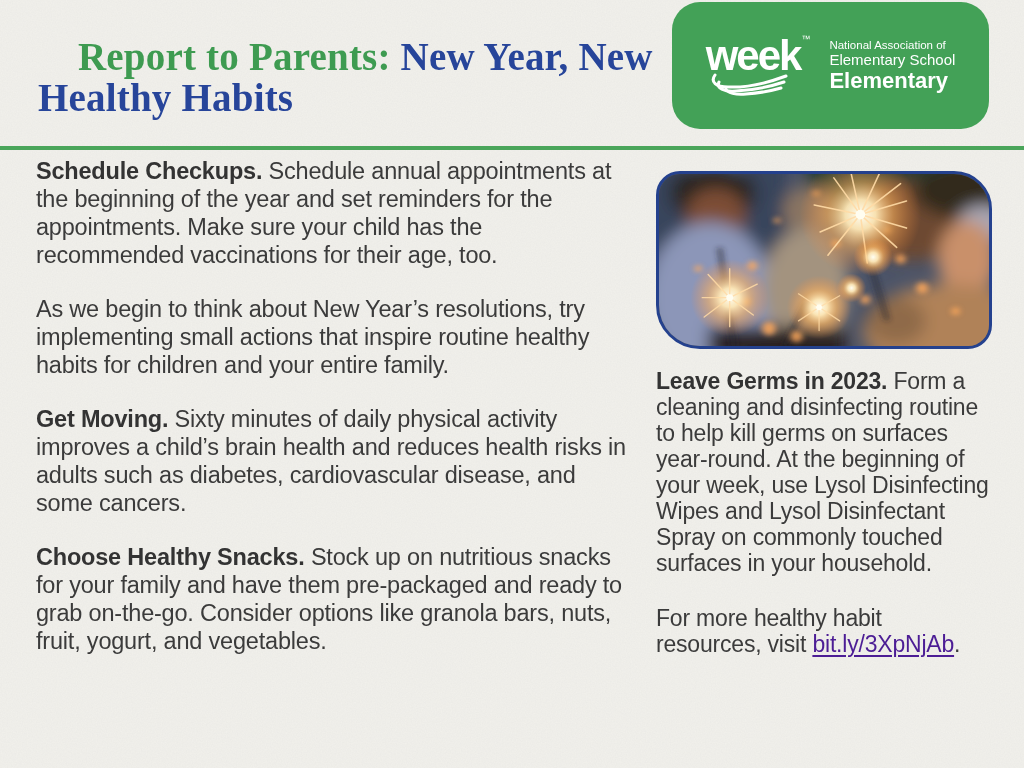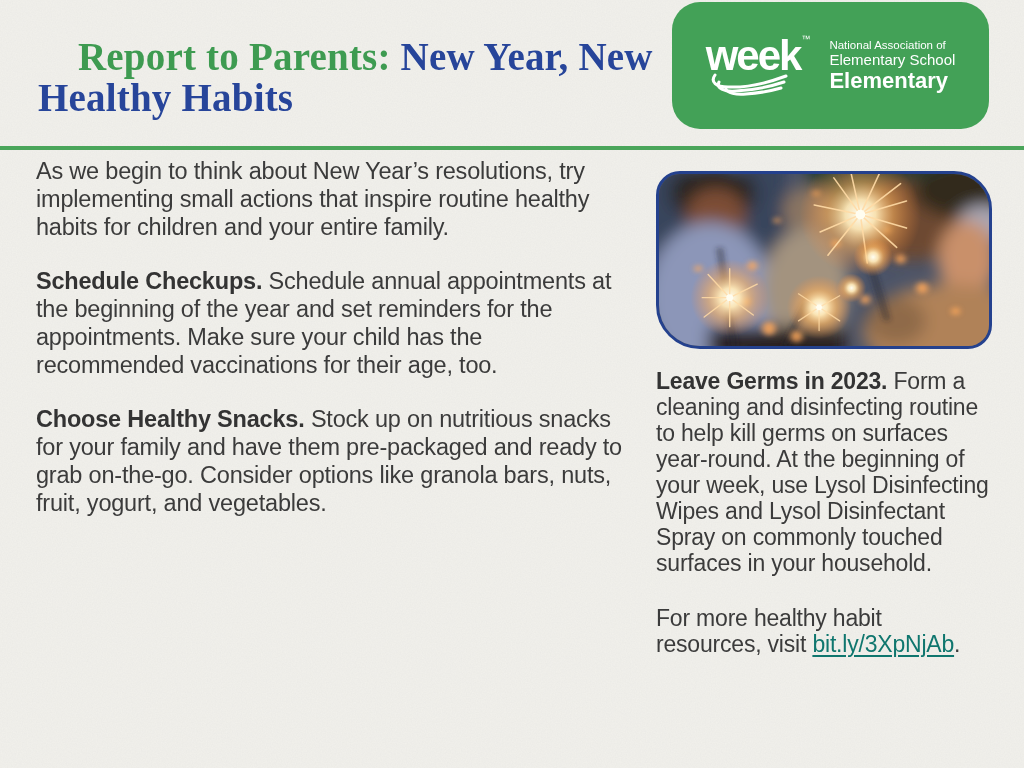--- a/index.html
+++ b/index.html
@@ -51,21 +51,21 @@
   .photo {
     width:336px; height:178px; overflow:hidden;
     border:3px solid #24418e;
     border-radius:24px 38px 24px 44px;
     background:#4c5468;
   }
   .photo svg { display:block; width:100%; height:100%; }
   .col-right p { font-size:23px; line-height:26px; letter-spacing:-0.2px; }
   .germ-para { margin-top:19px; }
   .more-para { margin-top:29px; }
-  a.link { color:#0f766e; text-decoration:underline; text-decoration-thickness:2px; text-underline-offset:3px; cursor:pointer; }
+  a.link { color:#4c1d95; text-decoration:underline; text-decoration-thickness:2px; text-underline-offset:3px; cursor:pointer; }
 </style>
 </head>
 <body>
 
 <div class="page">
 
   <div class="content">
 
     <h1 class="page-title"><span class="t-green">Report to Parents:</span>
 <span class="t-blue">New Year, New Healthy Habits</span></h1>
@@ -85,22 +85,23 @@
       <div class="org-col">
         <span class="org-line1">National Association of</span>
         <span class="org-line2">Elementary School</span>
         <span class="org-line3">Elementary</span>
       </div>
     </div>
 
     <div class="divider"></div>
 
     <section class="col-left">
+      <p><b class="lead">Schedule Checkups.</b><span> Schedule annual appointments at the beginning of the year and set reminders for the appointments. Make sure your child has the recommended vaccinations for their age, too.</span></p>
       <p>As we begin to think about New Year’s resolutions, try implementing small actions that inspire routine healthy habits for children and your entire family.</p>
-      <p><b class="lead">Schedule Checkups.</b><span> Schedule annual appointments at the beginning of the year and set reminders for the appointments. Make sure your child has the recommended vaccinations for their age, too.</span></p>
+      <p><b class="lead">Get Moving.</b><span> Sixty minutes of daily physical activity improves a child’s brain health and reduces health risks in adults such as diabetes, cardiovascular disease, and some cancers.</span></p>
       <p><b class="lead">Choose Healthy Snacks.</b><span> Stock up on nutritious snacks for your family and have them pre-packaged and ready to grab on-the-go. Consider options like granola bars, nuts, fruit, yogurt, and vegetables.</span></p>
     </section>
 
     <aside class="col-right">
 
       <div class="photo">
         <svg viewBox="0 0 336 178" preserveAspectRatio="none">
           <defs>
             <filter id="b9" x="-40%" y="-40%" width="180%" height="180%">
                 <feGaussianBlur stdDeviation="8"></feGaussianBlur>

